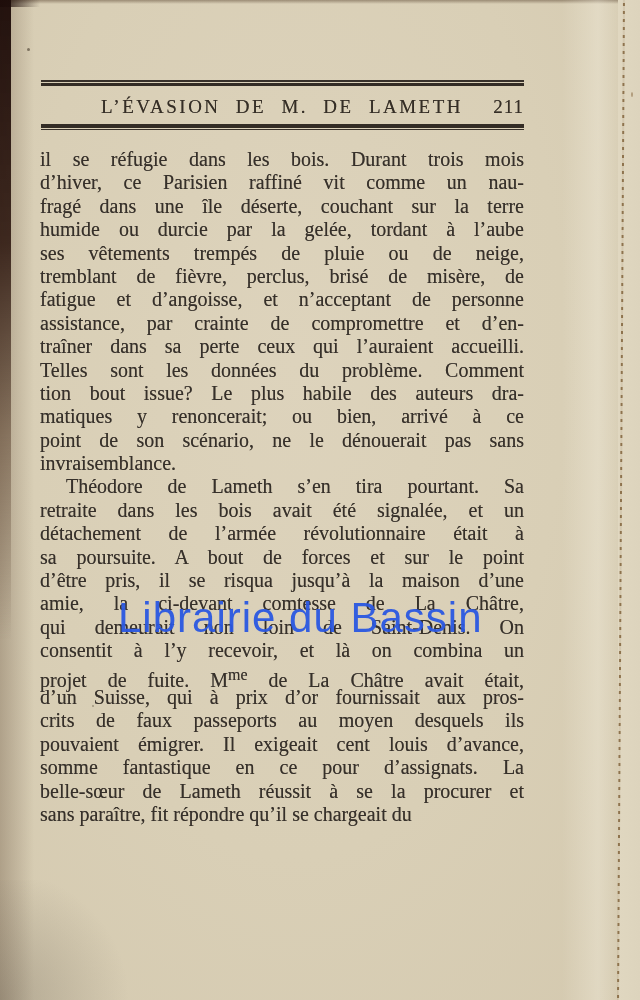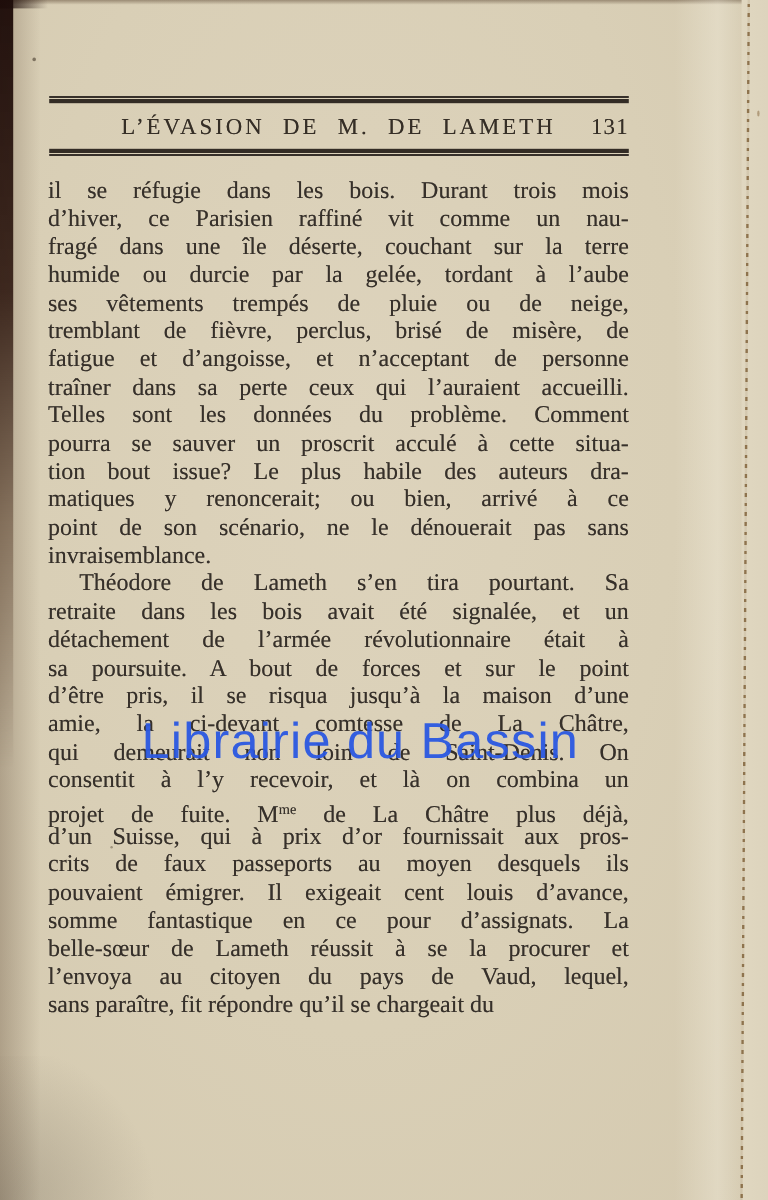--- a/index.html
+++ b/index.html
@@ -44,72 +44,71 @@
   }
   .pagenum{position:absolute;right:0;top:0;font-size:19px;letter-spacing:1px;color:#352e26;
     text-shadow:0 0 .5px rgba(53,46,38,.6);}
   
   .text{position:absolute;left:40px;top:148px;width:484px;color:#36302a;
     font-size:20px;line-height:23.4px;
     text-shadow:0 0 .4px rgba(54,48,42,.55);}
   .ln{text-align:justify;text-align-last:justify;white-space:nowrap;height:23.4px;overflow:visible;}
   .ln-last{text-align-last:left;}
   .ln-indent{padding-left:26px;}
-  .sup{font-size:12px;vertical-align:7px;letter-spacing:0;}
+  .sup{font-size:16px;vertical-align:7px;letter-spacing:0;}
   
   .watermark{
     position:absolute;left:118px;top:593px;z-index:6;
     font-family:"Liberation Sans", sans-serif;
     font-size:42px;line-height:50px;letter-spacing:1px;
     color:#2b58e2;opacity:.95;white-space:nowrap;
   }
 </style>
 </head>
 <body>
 
 <div class="book">
 
   <div class="rule rule-top"></div>
   <div class="header-line">
     <span class="title">L’ÉVASION DE M. DE LAMETH</span>
-    <span class="pagenum">131</span>
+    <span class="pagenum">211</span>
   </div>
   <div class="rule rule-bottom"></div>
 
   <div class="text">
     <div class="ln">il se réfugie dans les bois. Durant trois mois</div>
     <div class="ln">d’hiver, ce Parisien raffiné vit comme un nau-</div>
     <div class="ln">fragé dans une île déserte, couchant sur la terre</div>
     <div class="ln">humide ou durcie par la gelée, tordant à l’aube</div>
     <div class="ln">ses vêtements trempés de pluie ou de neige,</div>
     <div class="ln">tremblant de fièvre, perclus, brisé de misère, de</div>
     <div class="ln">fatigue et d’angoisse, et n’acceptant de personne</div>
+    <div class="ln">assistance, par crainte de compromettre et d’en-</div>
     <div class="ln">traîner dans sa perte ceux qui l’auraient accueilli.</div>
     <div class="ln">Telles sont les données du problème. Comment</div>
-    <div class="ln">pourra se sauver un proscrit acculé à cette situa-</div>
     <div class="ln">tion bout issue? Le plus habile des auteurs dra-</div>
     <div class="ln">matiques y renoncerait; ou bien, arrivé à ce</div>
     <div class="ln">point de son scénario, ne le dénouerait pas sans</div>
     <div class="ln ln-last">invraisemblance.</div>
 
     <div class="ln ln-indent">Théodore de Lameth s’en tira pourtant. Sa</div>
     <div class="ln">retraite dans les bois avait été signalée, et un</div>
     <div class="ln">détachement de l’armée révolutionnaire était à</div>
     <div class="ln">sa poursuite. A bout de forces et sur le point</div>
     <div class="ln">d’être pris, il se risqua jusqu’à la maison d’une</div>
     <div class="ln">amie, la ci-devant comtesse de La Châtre,</div>
     <div class="ln">qui demeurait non loin de Saint-Denis. On</div>
     <div class="ln">consentit à l’y recevoir, et là on combina un</div>
-    <div class="ln"><span>projet de fuite. M</span><sup class="sup">me</sup><span> de La Châtre plus déjà,</span></div>
+    <div class="ln"><span>projet de fuite. M</span><sup class="sup">me</sup><span> de La Châtre avait était,</span></div>
     <div class="ln">d’un Suisse, qui à prix d’or fournissait aux pros-</div>
     <div class="ln">crits de faux passeports au moyen desquels ils</div>
     <div class="ln">pouvaient émigrer. Il exigeait cent louis d’avance,</div>
     <div class="ln">somme fantastique en ce pour d’assignats. La</div>
     <div class="ln">belle-sœur de Lameth réussit à se la procurer et</div>
-    <div class="ln">l’envoya au citoyen du pays de Vaud, lequel,</div>
     <div class="ln ln-last">sans paraître, fit répondre qu’il se chargeait du</div>
   </div>
 
   <div class="watermark" style="color: rgb(43, 88, 226);">Librairie du Bassin</div>
 
   <div class="top-shade"></div>
   <div class="gutter-soft"></div>
   <div class="gutter-dark"></div>
   <div class="gutter-corner"></div>
   <div class="corner-bl"></div>

